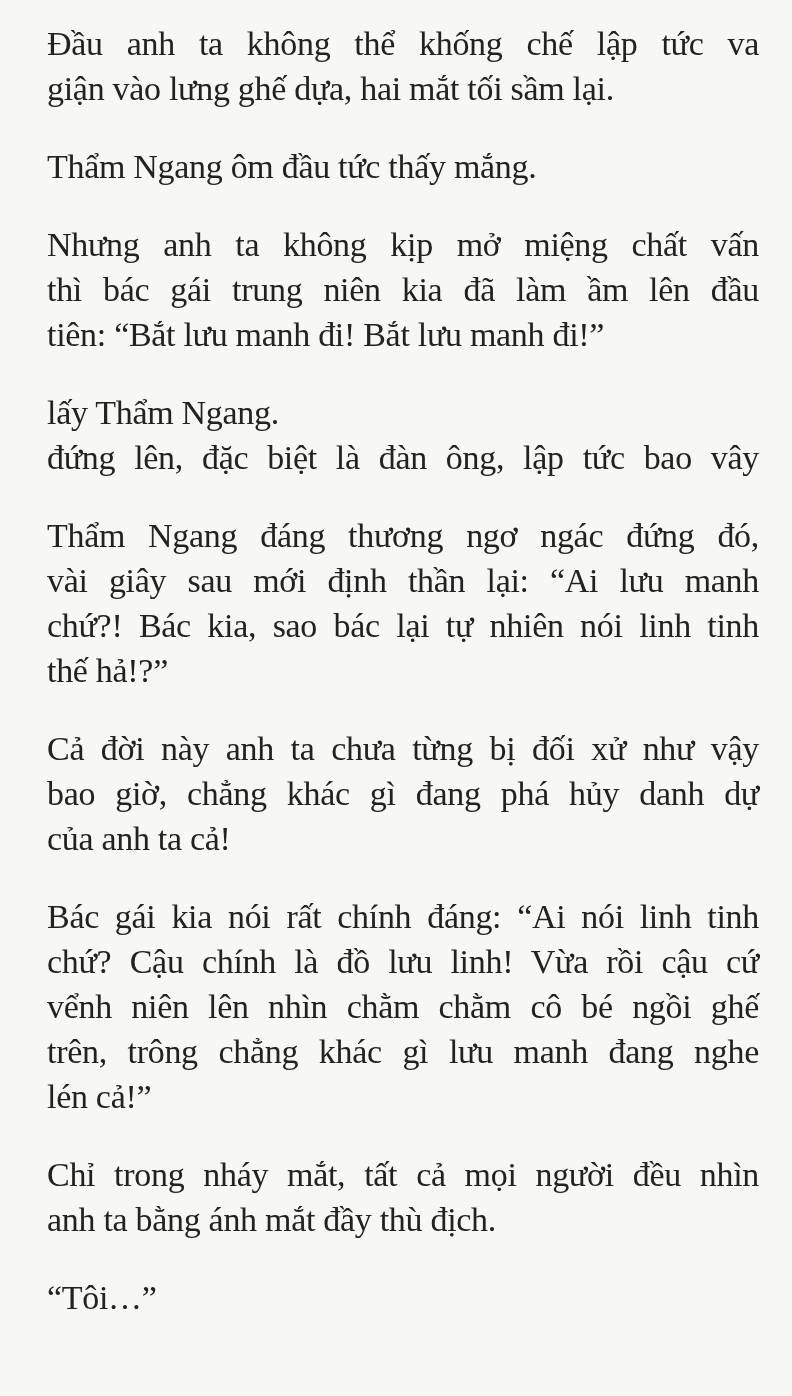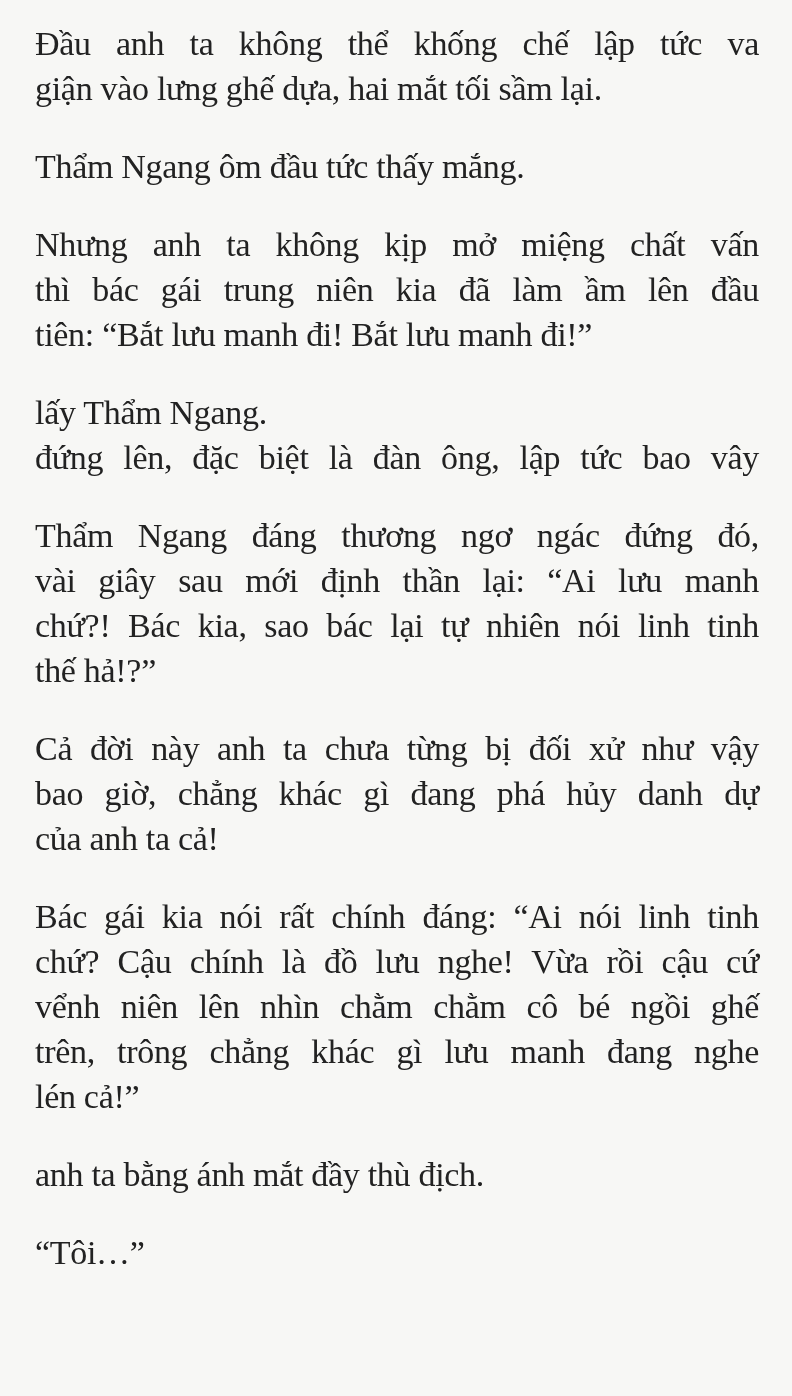--- a/index.html
+++ b/index.html
@@ -12,21 +12,21 @@
     background: #f7f7f5;
     overflow: hidden;
   }
   .page {
     box-sizing: border-box;
     width: 792px;
     height: 1396px;
     padding: 21px 33px 0 31px;
   }
   .para {
-    margin: 0 0 33px 4px;
+    margin: 0 0 33px 16px;
   }
   .line {
     font-family: "Liberation Serif", "DejaVu Serif", serif;
     font-size: 34px;
     line-height: 45px;
     letter-spacing: -0.3px;
     color: #222222;
     text-align: justify;
     text-align-last: justify;
   }
@@ -67,27 +67,28 @@
   </p>
 
   <p class="para">
     <span class="line" style="display:block">Cả đời này anh ta chưa từng bị đối xử như vậy</span>
     <span class="line" style="display:block">bao giờ, chẳng khác gì đang phá hủy danh dự</span>
     <span class="line last" style="display:block">của anh ta cả!</span>
   </p>
 
   <p class="para">
     <span class="line" style="display:block">Bác gái kia nói rất chính đáng: “Ai nói linh tinh</span>
-    <span class="line" style="display:block">chứ? Cậu chính là đồ lưu nghe! Vừa rồi cậu cứ</span>
+    <span class="line" style="display:block">chứ? Cậu chính là đồ lưu linh! Vừa rồi cậu cứ</span>
     <span class="line" style="display:block">vểnh niên lên nhìn chằm chằm cô bé ngồi ghế</span>
     <span class="line" style="display:block">trên, trông chẳng khác gì lưu manh đang nghe</span>
     <span class="line last" style="display:block">lén cả!”</span>
   </p>
 
   <p class="para">
+    <span class="line" style="display:block">Chỉ trong nháy mắt, tất cả mọi người đều nhìn</span>
     <span class="line last" style="display:block">anh ta bằng ánh mắt đầy thù địch.</span>
   </p>
 
   <p class="para">
     <span class="line last" style="display:block">“Tôi…”</span>
   </p>
 
 </div>
 
 </body></html>

